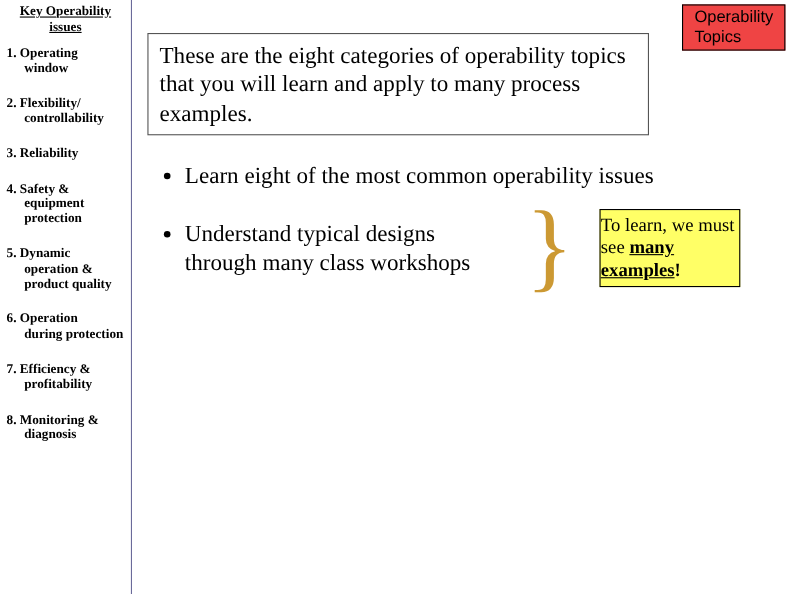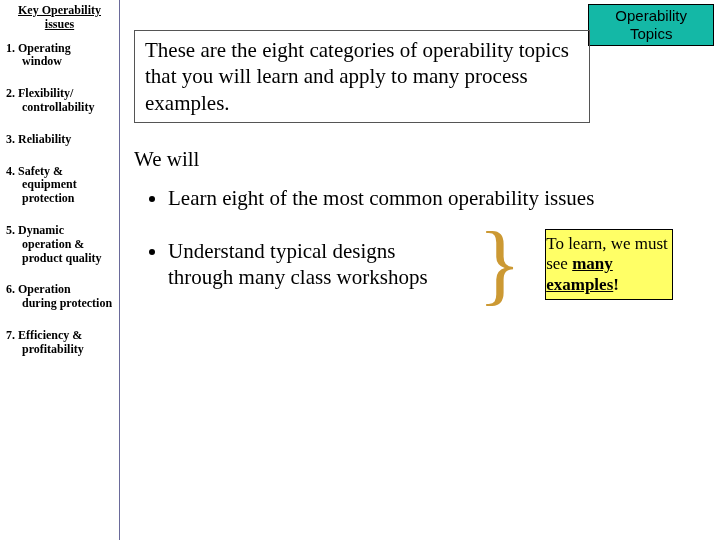--- a/index.html
+++ b/index.html
@@ -9,27 +9,26 @@
     height: 540px;
     background: #fff;
     font-family: "Times New Roman", Times, serif;
     overflow: hidden;
     position: relative;
   }
   .topbadge {
     position: absolute;
     right: 6px;
     top: 4px;
-    background: #14b8a6;
+    background: #ef4444;
     border: 1.5px solid #000;
-    padding: 2px 26px;
+    padding: 2px 10px;
     font-family: Arial, Helvetica, sans-serif;
     font-size: 15px;
     line-height: 1.2;
-    text-align: center;
   }
   .wrap {
     display: flex;
     width: 100%;
     height: 100%;
   }
   .sidebar {
     flex: 0 0 120px;
     border-right: 1px solid #6a6a9a;
     padding: 4px 6px 6px 6px;
@@ -157,27 +156,31 @@
     <p class="side-item">
       <span>6.</span>
       <span>Operation</span>
       <span class="cont">during protection</span>
     </p>
     <p class="side-item">
       <span>7.</span>
       <span>Efficiency &amp;</span>
       <span class="cont">profitability</span>
     </p>
+    <p class="side-item">
+      <span>8.</span>
+      <span>Monitoring &amp;</span>
+      <span class="cont">diagnosis</span>
+    </p>
   </div>
 
   <div class="main">
 
     <div class="intro-box">These are the eight categories of operability topics that you will learn and apply to many process examples.</div>
 
-    <p class="lead">We will</p>
 
     <ul class="bullets">
       <li>Learn eight of the most common operability issues</li>
       <li>
         <div class="b2row">
           <div class="b2text">Understand typical designs through many class workshops</div>
           <div class="brace">}</div>
           <div class="callout">
             <span>To learn, we must see </span><span class="b u">many examples</span><span class="b">!</span>
           </div>

